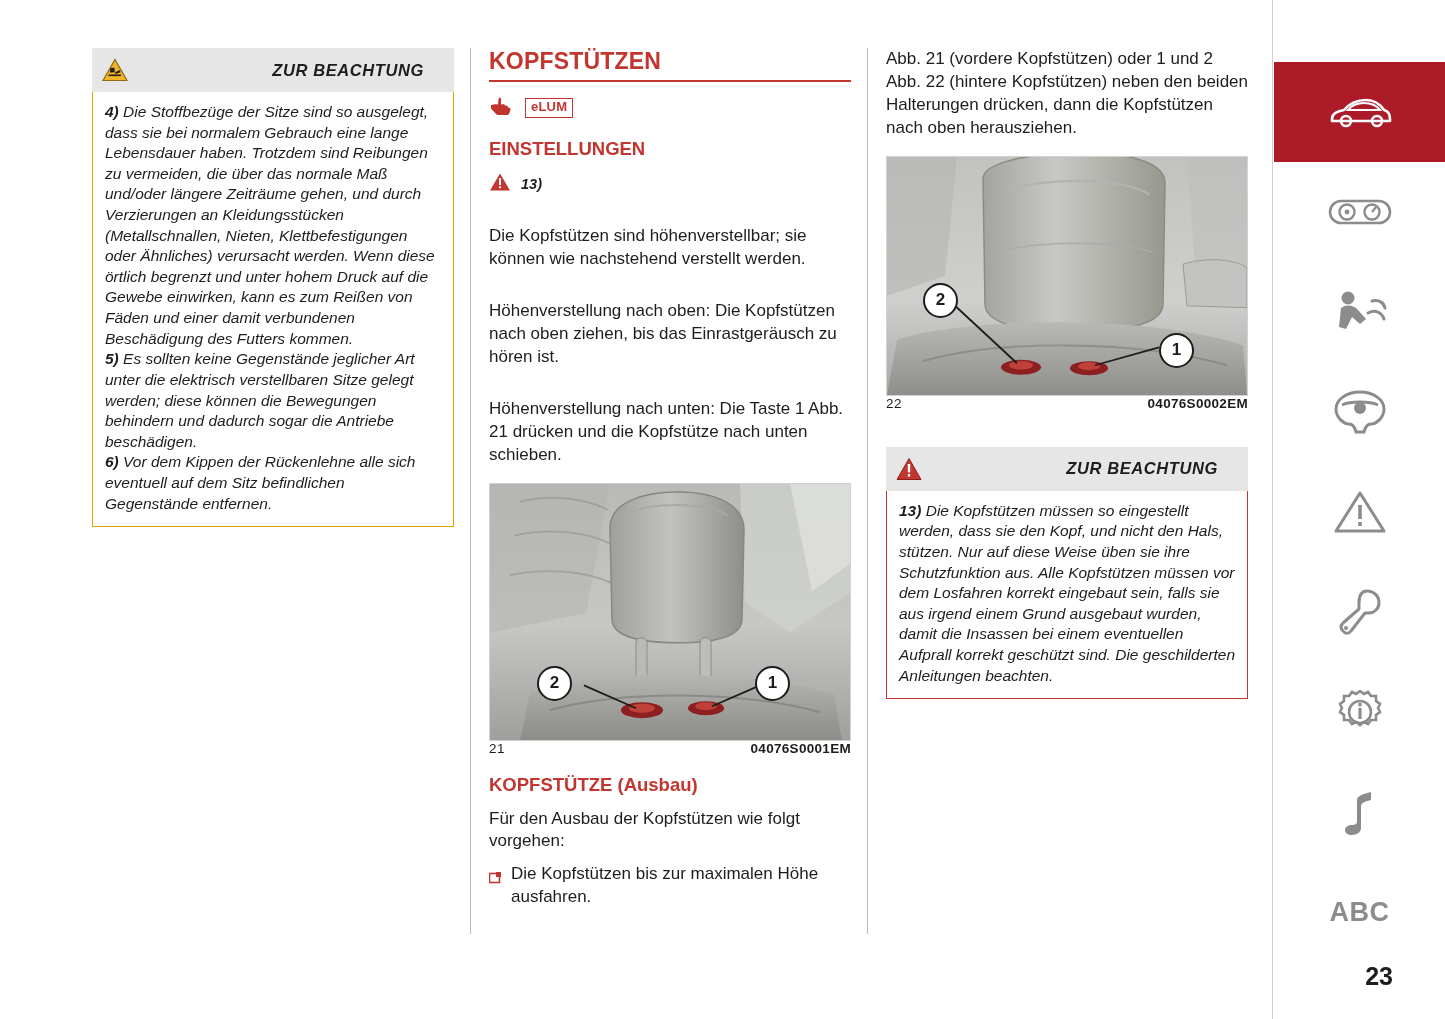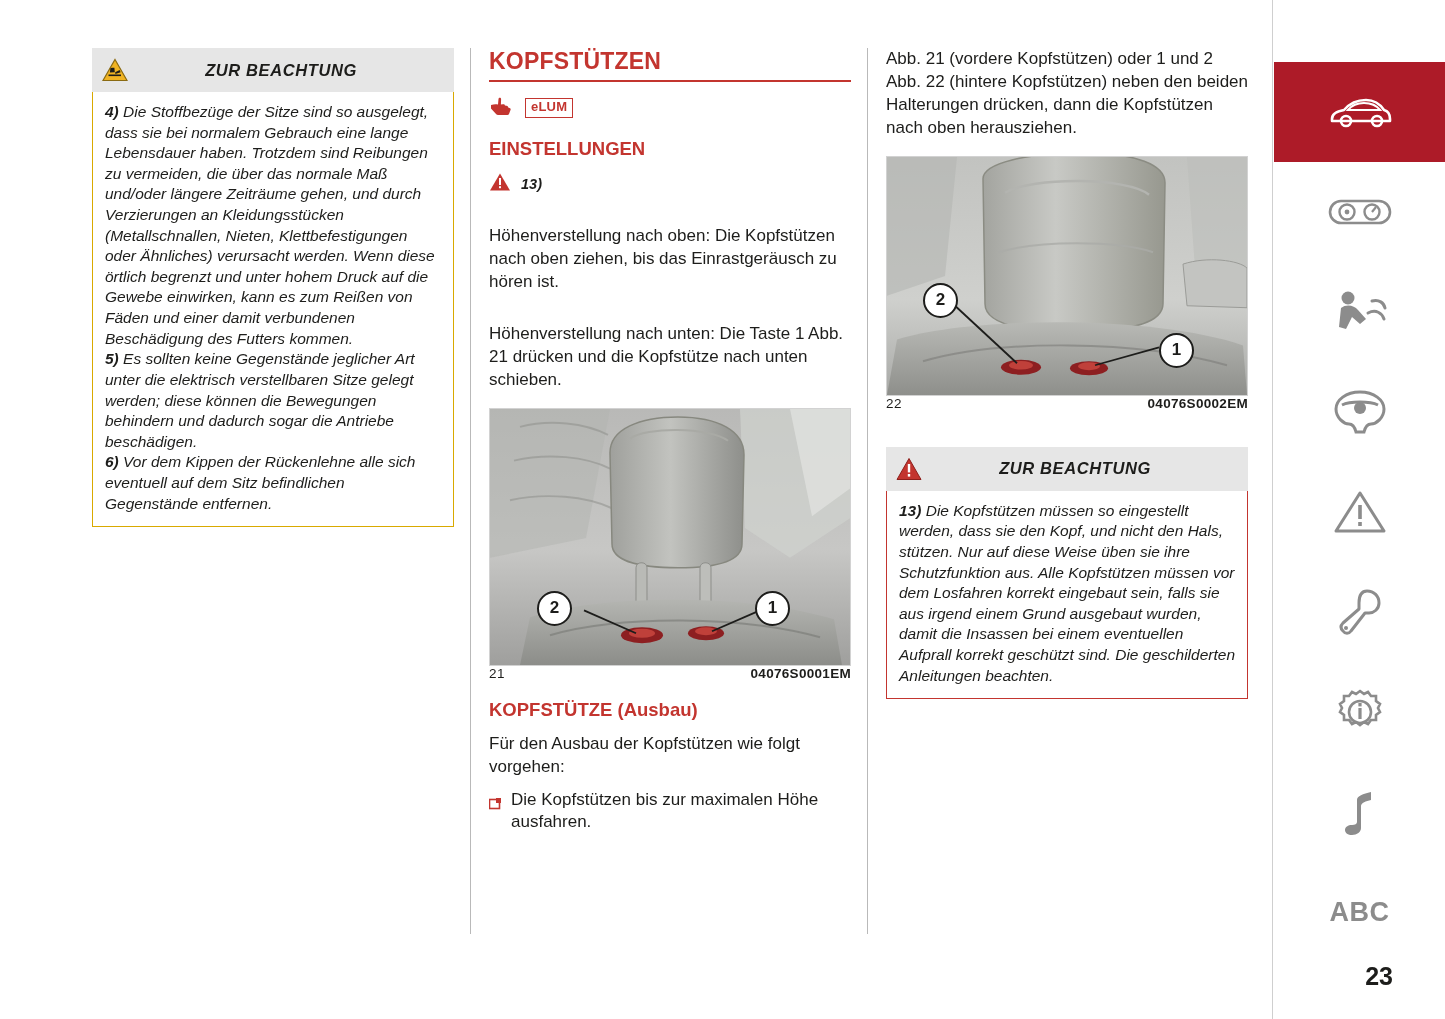--- a/index.html
+++ b/index.html
@@ -95,21 +95,21 @@
     position: relative;
   }
   .warn-icon-box {
     width: 46px;
     display: flex;
     align-items: center;
     justify-content: center;
   }
   .warn-title {
     flex: 1;
-    text-align: center;
+    text-align: right;
     font-size: 16.5px;
     font-weight: bold;
     font-style: italic;
     letter-spacing: 0.6px;
     color: #1d1d1b;
     padding-right: 30px;
   }
   .warn-body {
     border: 1px solid #d9a900;
     border-top: none;
@@ -280,20 +280,21 @@
       <span>
         <svg width="22" height="20" viewBox="0 0 22 20">
           <polygon points="11,1.5 21,18.5 1,18.5" fill="#c3352f"></polygon>
           <rect x="10" y="6" width="2" height="7" fill="#fff"></rect>
           <rect x="10" y="14.2" width="2" height="2" fill="#fff"></rect>
         </svg>
       </span>
       <span class="num">13)</span>
     </div>
 
+    <p class="body">Die Kopfstützen sind höhenverstellbar; sie können wie nachstehend verstellt werden.</p>
     <p class="body">Höhenverstellung nach oben: Die Kopfstützen nach oben ziehen, bis das Einrastgeräusch zu hören ist.</p>
     <p class="body">Höhenverstellung nach unten: Die Taste 1 Abb. 21 drücken und die Kopfstütze nach unten schieben.</p>
 
     <div class="figure">
       <div class="fig-img">
         <svg width="100%" height="100%" viewBox="0 0 360 258" preserveAspectRatio="none" style="position:absolute;left:0;top:0;">
           <defs>
             <linearGradient id="g21bg" x1="0" y1="0" x2="0" y2="1">
               <stop offset="0" stop-color="#b9b9b7"></stop>
               <stop offset="0.55" stop-color="#c7c7c5"></stop>

